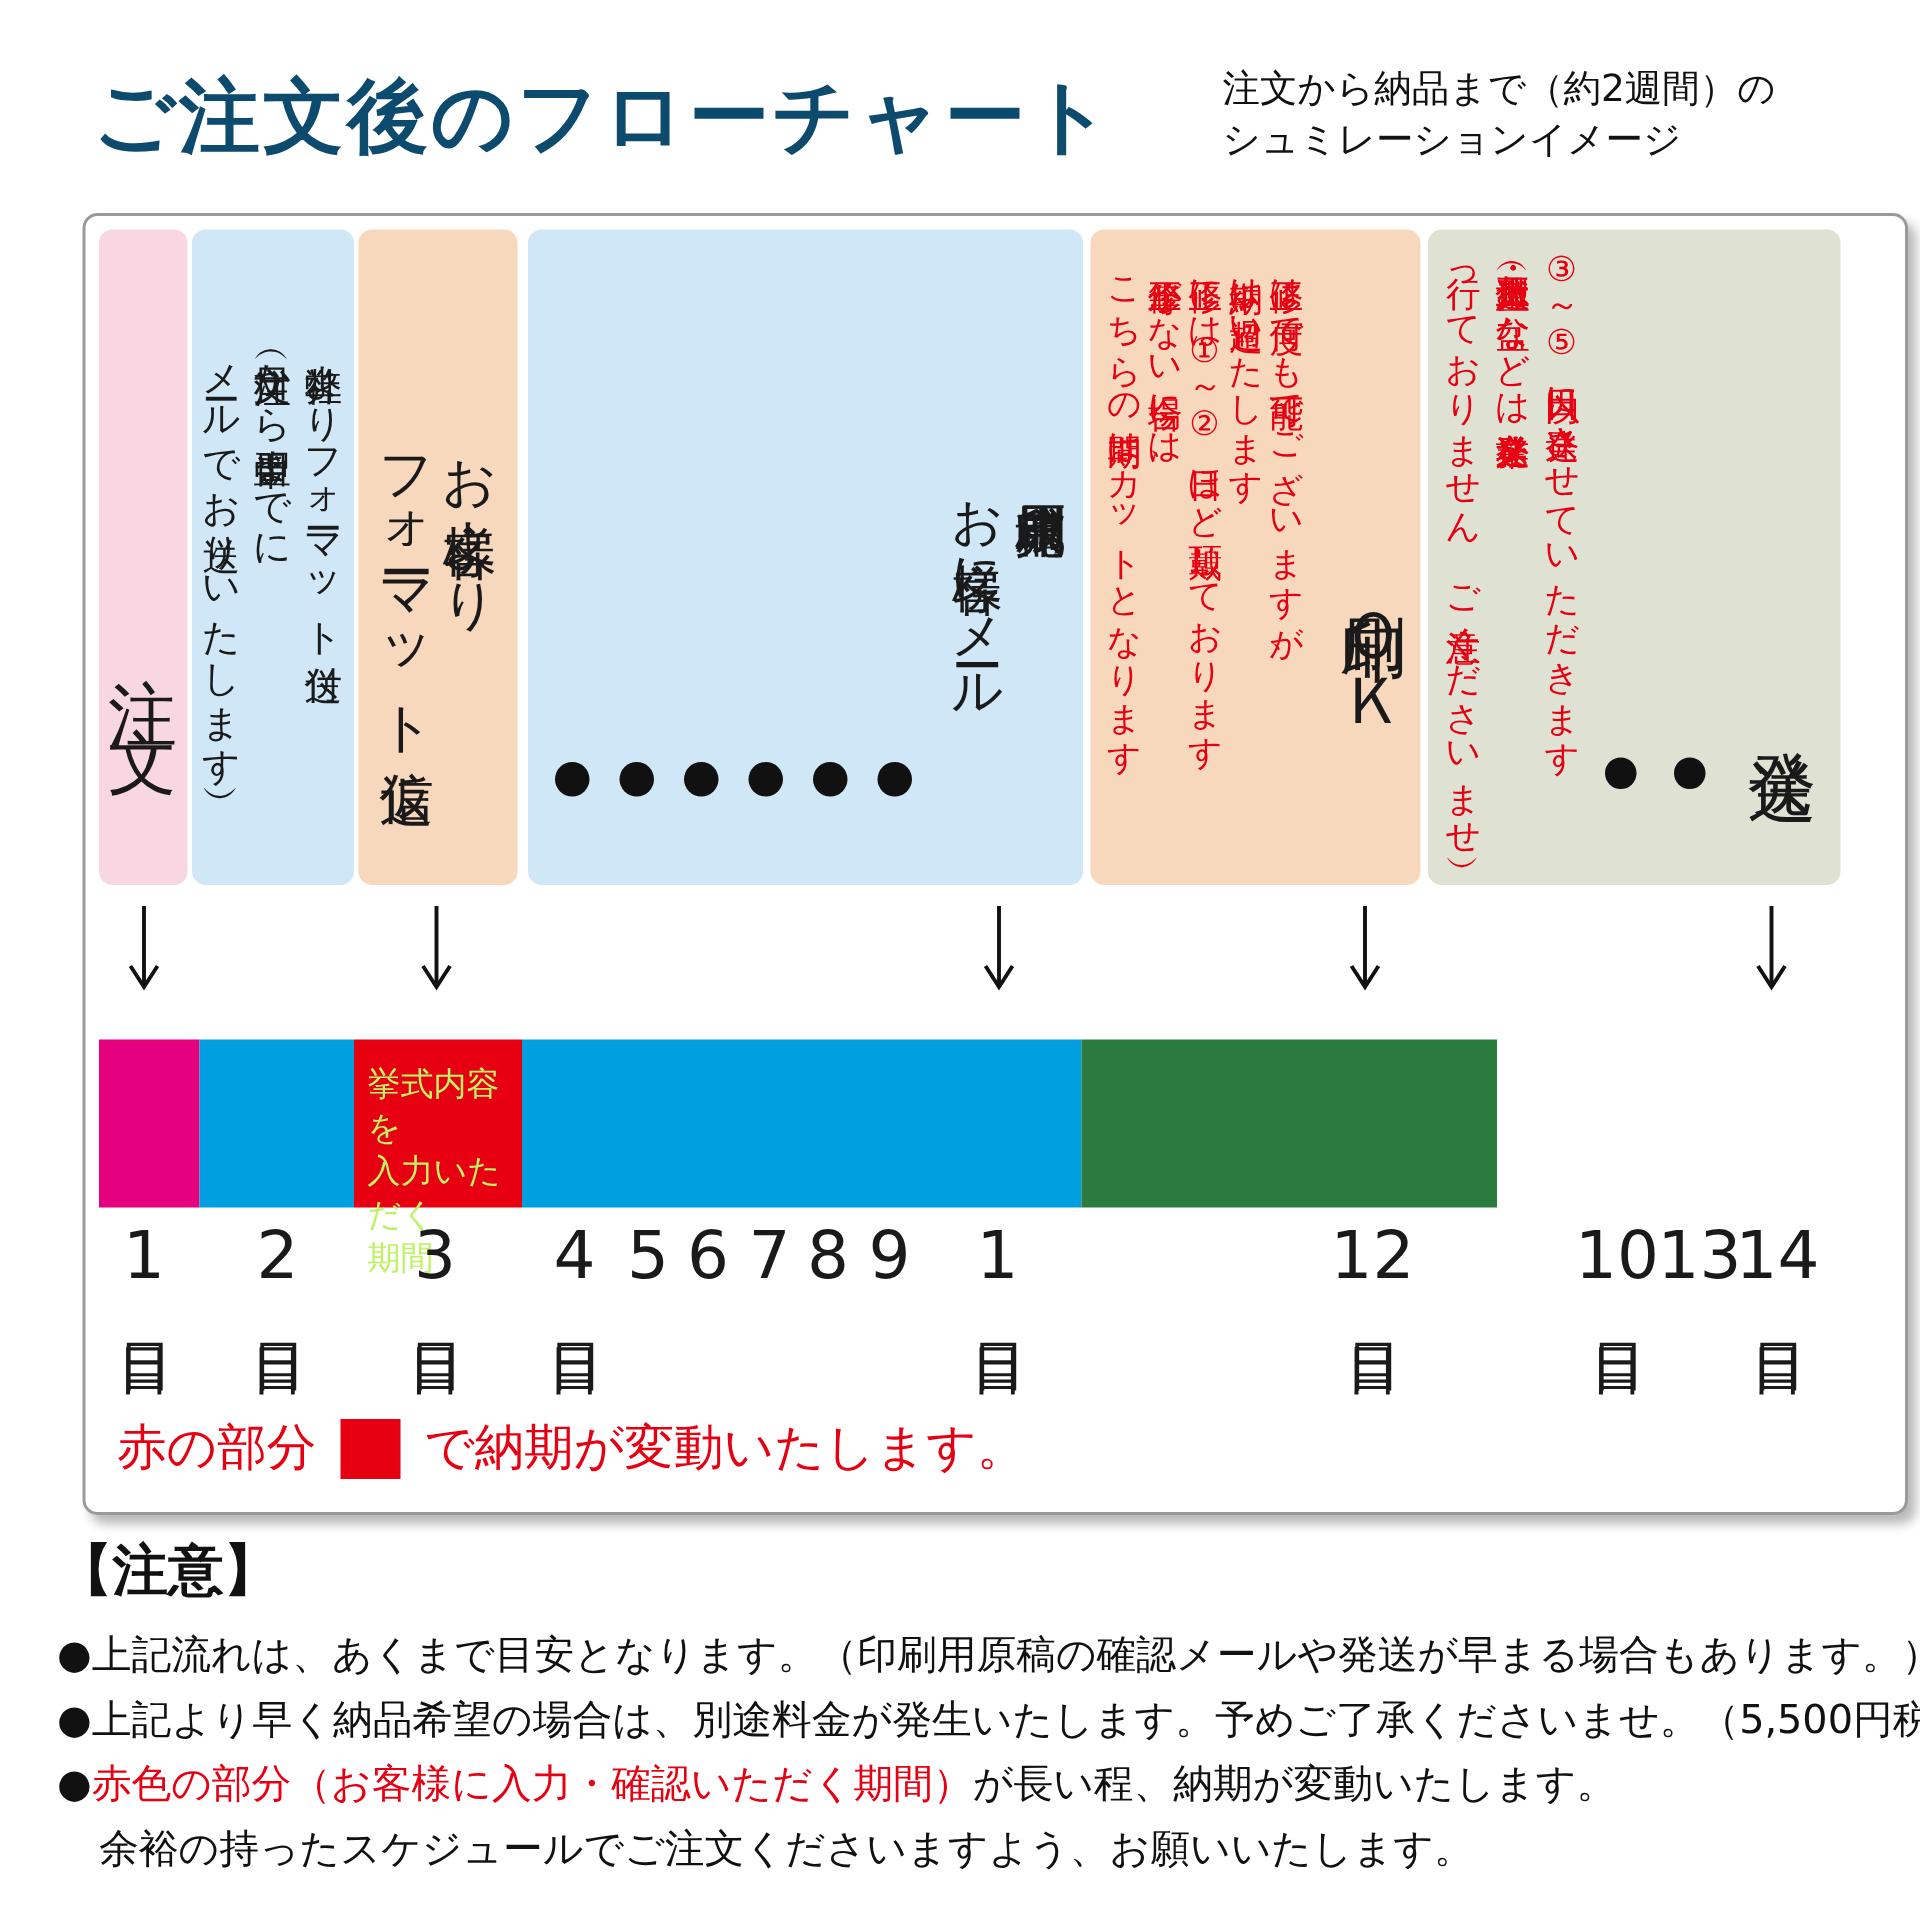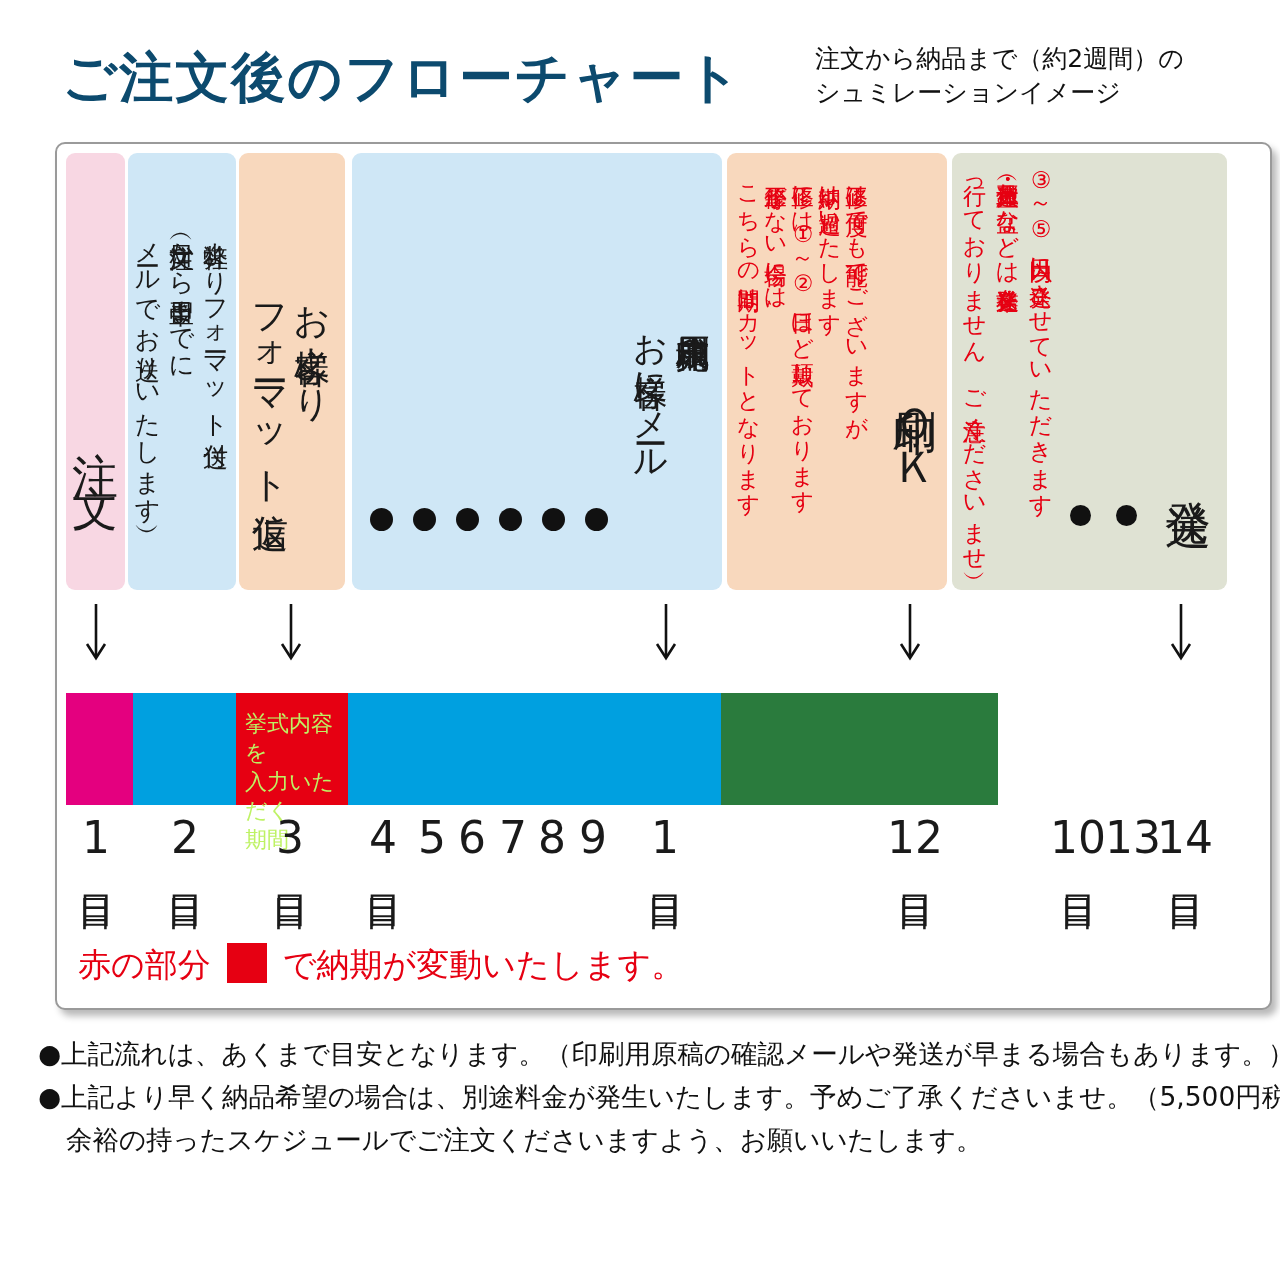--- a/index.html
+++ b/index.html
@@ -53,21 +53,21 @@
   .seg3-label{left:9px;top:16px;}
   .seg5-label{left:34px;top:20px;font-size:24px;line-height:30px;}
 
   
   .day{position:absolute;top:671px;transform:translateX(-50%);display:flex;
        flex-direction:column;align-items:center;}
   .day-num{font-size:44px;line-height:46px;}
   .day-unit{font-size:36px;letter-spacing:3px;margin-top:6px;line-height:1.05;}
 
   
-  .legend{left:21px;top:799px;display:flex;font-size:33px;color:#e60012;}
+  .legend{left:21px;top:799px;display:flex;align-items:center;font-size:33px;color:#e60012;}
   .legend-square{width:40px;height:40px;margin:0 16px;display:inline-block;}
 
   
   .notes{left:38px;top:1022px;width:1220px;}
   .notes-heading{font-size:37px;font-weight:bold;color:#111;}
   .notes-body{margin-top:10px;font-size:26.5px;line-height:43px;color:#111;}
   .note-line{white-space:nowrap;}
   .indent{padding-left:28px;}
 </style>
 </head>
@@ -214,20 +214,22 @@
       </div>
 
     <div class="abs legend">
       <span>赤の部分</span>
       <span class="legend-square" style="background: rgb(230, 0, 18);"></span>
       <span>で納期が変動いたします。</span>
     </div>
   </div>
 
   <div class="abs notes">
+    <div class="notes-heading">【注意】</div>
     <div class="notes-body">
       <div class="note-line">●上記流れは、あくまで目安となります。（印刷用原稿の確認メールや発送が早まる場合もあります。）</div>
       <div class="note-line">●上記より早く納品希望の場合は、別途料金が発生いたします。予めご了承くださいませ。（5,500円税込）</div>
+      <div class="note-line"><span>●</span><span class="red">赤色の部分（お客様に入力・確認いただく期間）</span><span>が長い程、納期が変動いたします。</span></div>
       <div class="note-line indent">余裕の持ったスケジュールでご注文くださいますよう、お願いいたします。</div>
     </div>
   </div>
 
 </div>
 
 </body></html>

